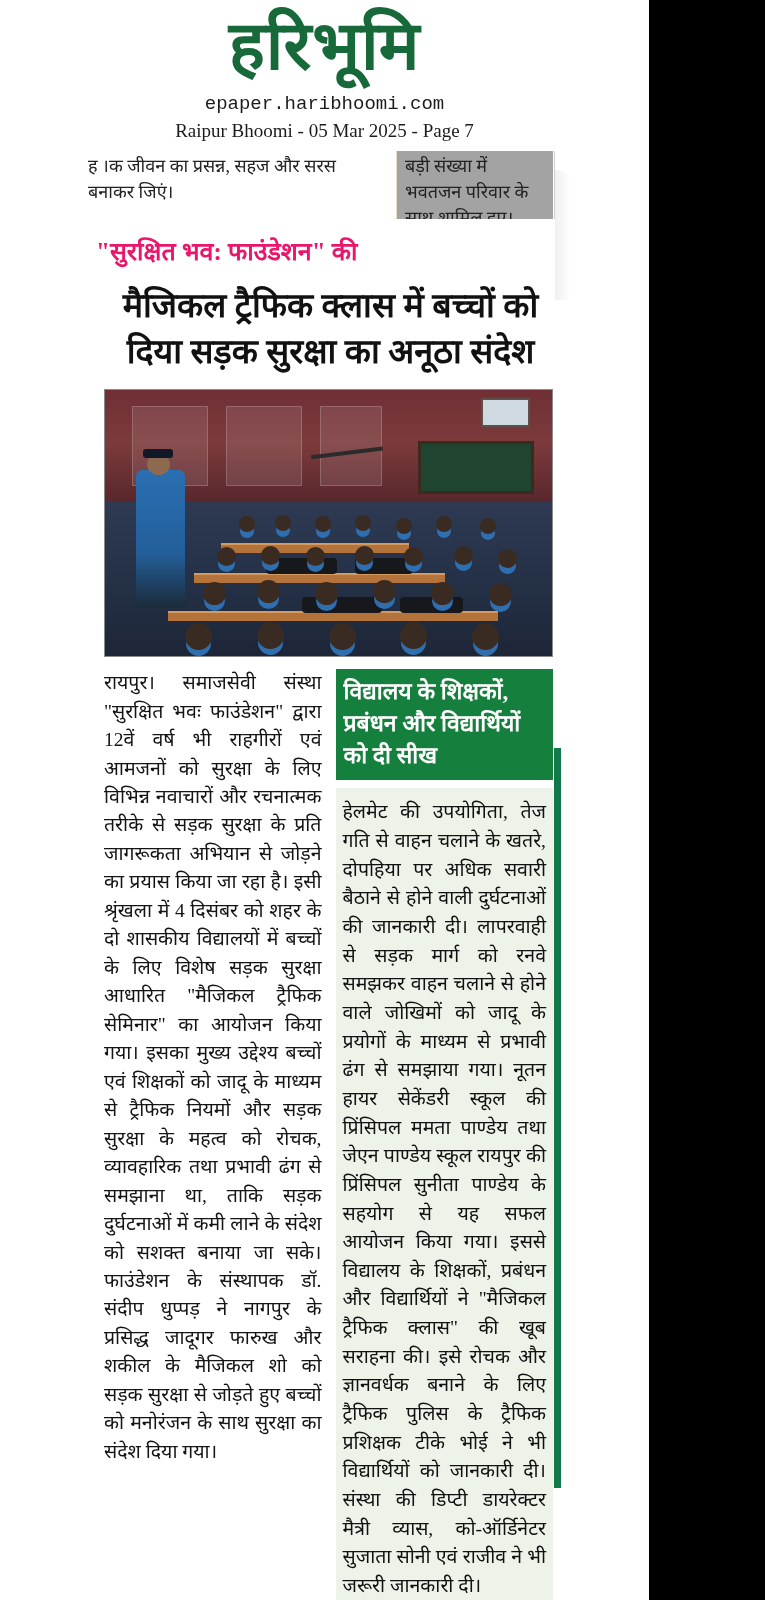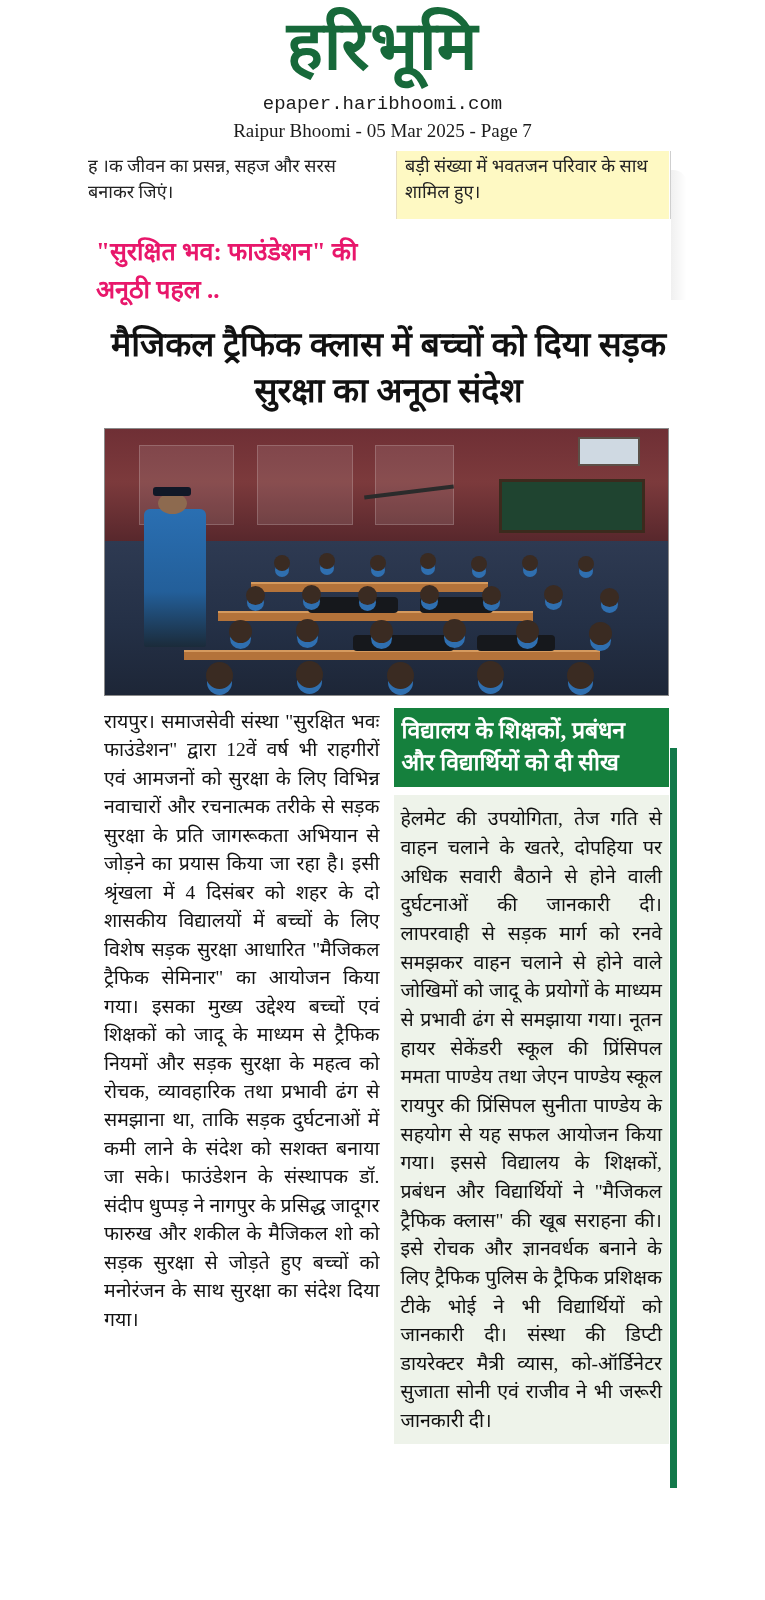--- a/index.html
+++ b/index.html
@@ -6,21 +6,21 @@
   html, body { margin: 0; padding: 0; }
   body {
     width: 765px;
     height: 1600px;
     background: #000;
     font-family: "Liberation Sans", sans-serif;
     overflow: hidden;
   }
   .page {
     position: relative;
-    width: 765px;
+    width: 649px;
     height: 1600px;
     background: #ffffff;
   }
 
   
   .masthead {
     width: 100%;
     padding-top: 14px;
     text-align: center;
     background: #ffffff;
@@ -59,21 +59,21 @@
     padding: 2px 10px 0 88px;
     font-family: "Liberation Serif", serif;
     font-size: 18px;
     line-height: 1.45;
     color: #222;
     overflow: hidden;
   }
   .top-strip-right {
     flex: 1;
     margin-right: 96px;
-    background: #fef9c3;
+    background: #a3a3a3;
     padding: 2px 10px 0 8px;
     font-family: "Liberation Serif", serif;
     font-size: 18px;
     line-height: 1.45;
     color: #222;
     overflow: hidden;
     border-left: 1px solid #e6ddc2;
   }
 
   
@@ -259,21 +259,20 @@
 
   <div class="top-strip">
     <div class="frame-line-r"></div>
     <div class="top-strip-left faded">ह ।क जीवन का प्रसन्न, सहज और सरस बनाकर जिएं।</div>
     <div class="top-strip-right faded">बड़ी संख्या में भवतजन परिवार के साथ शामिल हुए।</div>
   </div>
   <div class="scan-curl"></div>
 
   <div class="kicker">
     <span>"सुरक्षित भव: फाउंडेशन" की</span>
-    <span class="line2">अनूठी पहल ..</span>
   </div>
 
   <div class="headline">मैजिकल ट्रैफिक क्लास में बच्चों को दिया सड़क सुरक्षा का अनूठा संदेश</div>
 
   <div class="photo-wrap">
     <div class="photo">
       <div class="ph-wall"></div>
       <div class="ph-wall-panel" style="left:6%; width:17%;"></div>
       <div class="ph-wall-panel" style="left:27%; width:17%;"></div>
       <div class="ph-wall-panel" style="left:48%; width:14%;"></div>

